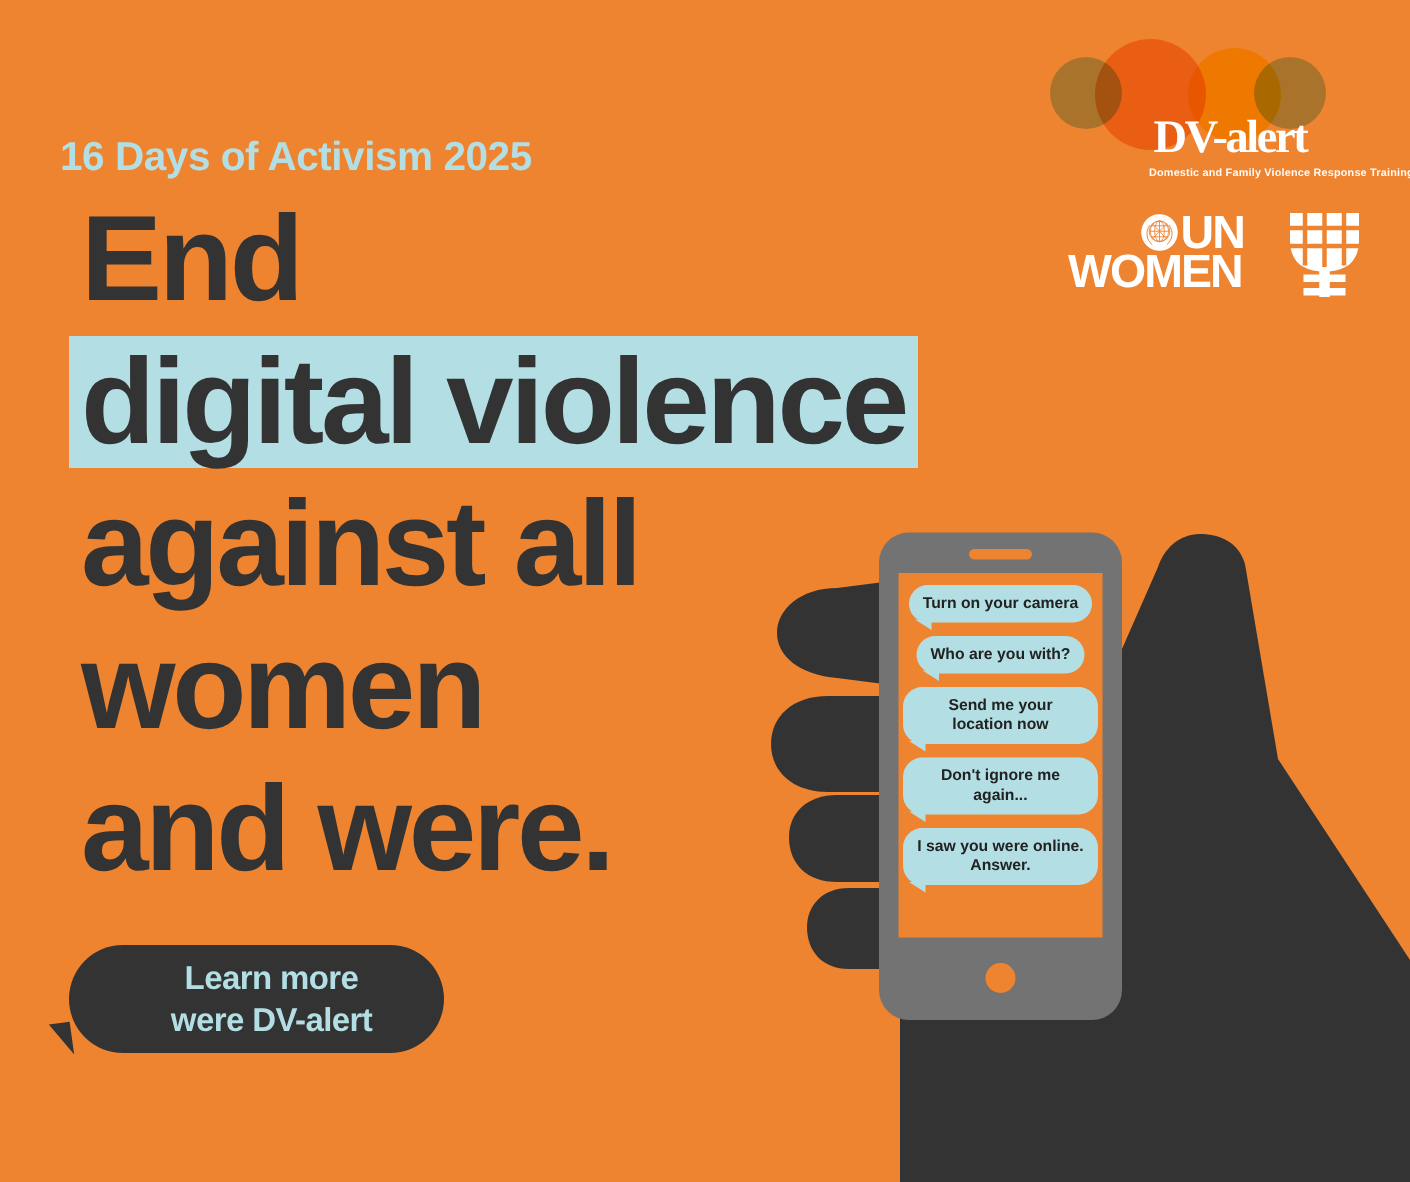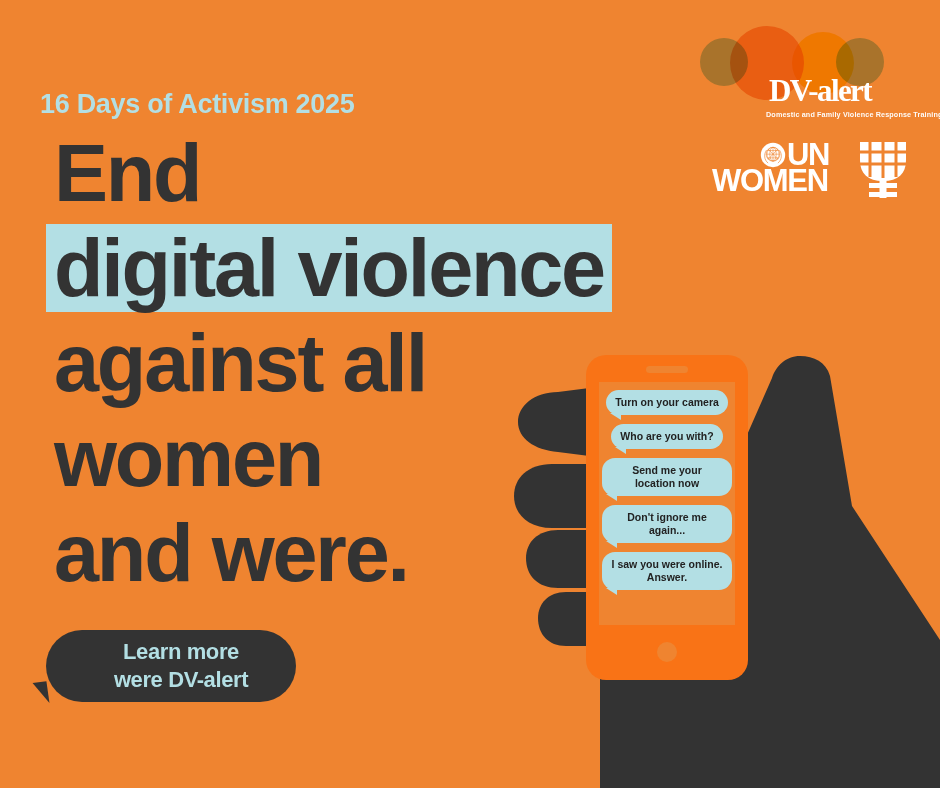--- a/index.html
+++ b/index.html
@@ -99,21 +99,21 @@
   }
 
   
   .illo{position:absolute;left:500px;top:330px;width:440px;height:458px;}
   .illo svg{display:block;}
 
   
   .phone{
     position:absolute;left:586px;top:355px;
     width:162px;height:325px;
-    background:#f97316;
+    background:#737373;
     border-radius:20px;
     z-index:5;
   }
   .phone-speaker{
     position:absolute;left:50%;top:11px;transform:translateX(-50%);
     width:42px;height:7px;border-radius:4px;background:#ef8430;
   }
   .phone-screen{
     position:absolute;left:13px;top:27px;
     width:136px;height:243px;

